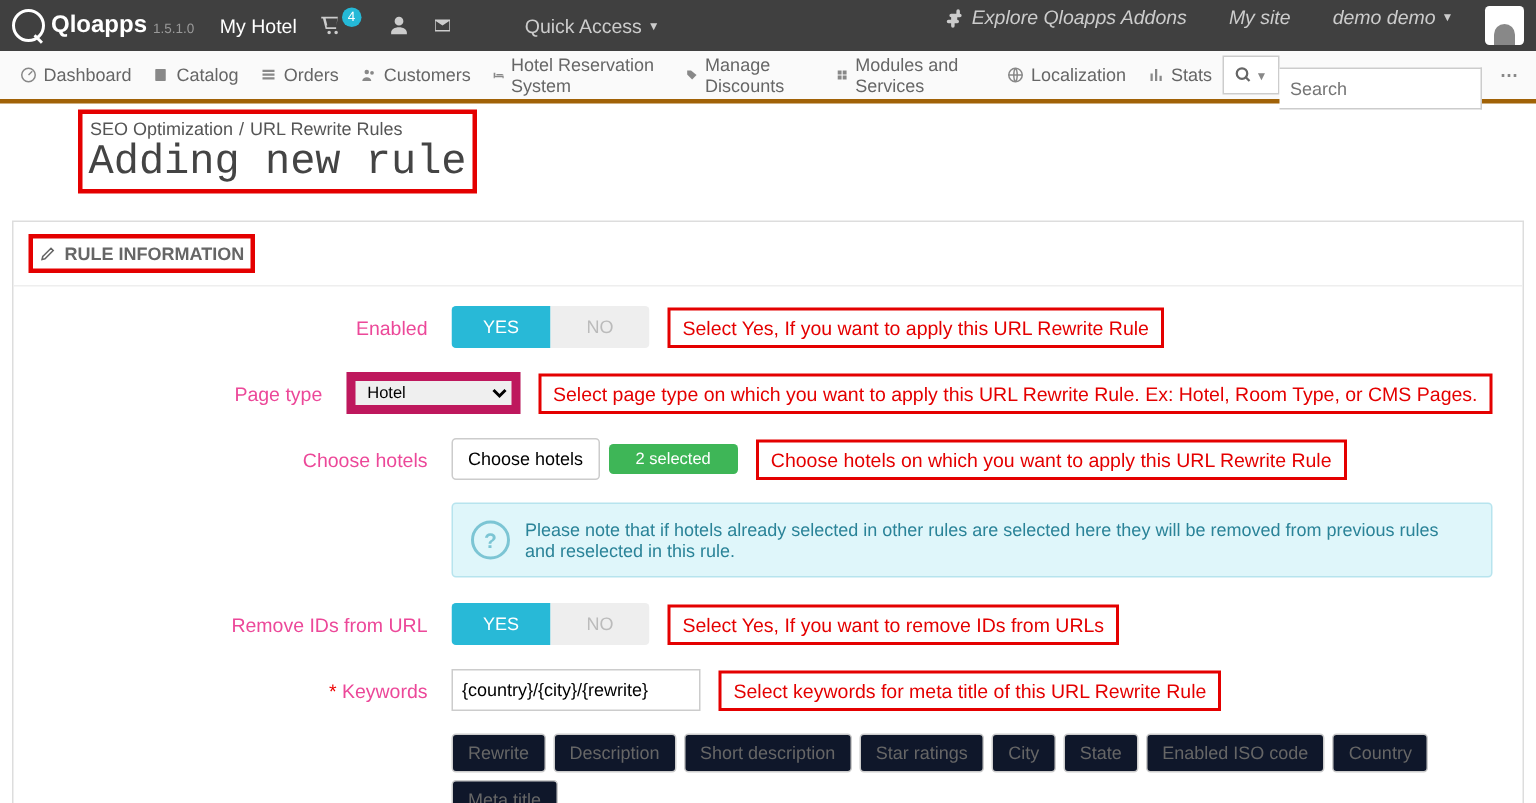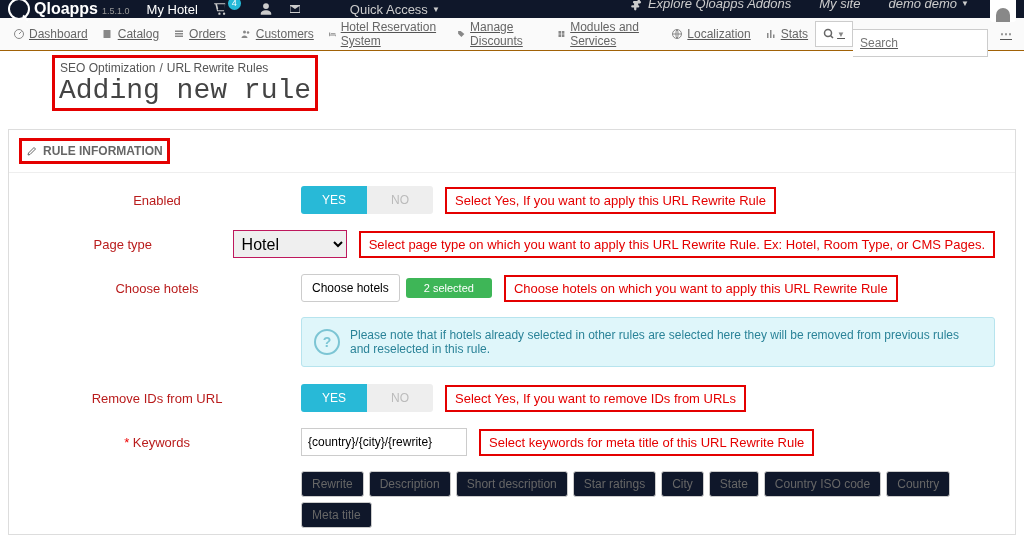--- a/index.html
+++ b/index.html
@@ -1,49 +1,49 @@
 <!DOCTYPE html>
 <html><head>
 <meta charset="utf-8">
 <style>
 html,body{margin:0;padding:0;font-family:Tahoma,Arial,sans-serif;font-size:12px;color:#555;background:#fff;}
-.topbar{height:18px;background:#0f172a;color:#ccc;display:flex;align-items:center;padding:0 8px;font-size:13px;}
+.topbar{height:34px;background:#404040;color:#ccc;display:flex;align-items:center;padding:0 8px;font-size:13px;}
 .logo{display:flex;align-items:center;gap:4px;color:#fff;font-weight:600;font-size:16px;margin-right:4px;}
 .logo-q{display:inline-flex;width:18px;height:18px;border:2px solid #fff;border-radius:50%;position:relative;}
 .logo-q:after{content:"";position:absolute;right:-1px;bottom:-1px;width:7px;height:2px;background:#fff;transform:rotate(45deg);}
 .ver{font-size:9px;color:#999;margin-right:10px;margin-top:4px;}
 .top-item{color:#ccc;margin:0 7px;display:flex;align-items:center;gap:4px;cursor:pointer;}
 .top-item.white{color:#fff;}
 .badge-dot{background:#25b9d7;color:#fff;font-size:9px;border-radius:50%;width:13px;height:13px;display:inline-flex;align-items:center;justify-content:center;position:relative;top:-6px;left:-4px;}
 .top-right{margin-left:auto;display:flex;align-items:flex-start;gap:14px;font-style:italic;}
 .avatar-blank{width:26px;height:26px;background:#fff;border-radius:3px;display:flex;align-items:flex-end;justify-content:center;}
 .avatar-blank:before{content:"";width:14px;height:14px;border-radius:50% 50% 0 0;background:#888;}
-.menubar{height:32px;border-bottom:1px solid #a16207;display:flex;align-items:center;padding:0 6px;background:#fafafa;font-size:12px;text-decoration:underline;}
+.menubar{height:32px;border-bottom:3px solid #a16207;display:flex;align-items:center;padding:0 6px;background:#fafafa;font-size:12px;}
 .menu-item{display:flex;align-items:center;gap:4px;padding:0 7px;color:#666;cursor:pointer;}
 .menu-icon{width:12px;height:12px;display:inline-block;}
 .search-group{margin-left:auto;display:flex;align-items:center;gap:0;}
 .search-btn{border:1px solid #ccc;background:#fff;height:26px;padding:0 7px;cursor:pointer;display:flex;align-items:center;gap:2px;}
 .search-field{border:1px solid #ccc;border-left:0;height:26px;padding:0 7px;width:120px;font-size:12px;margin-top:17px;}
 .ellipsis-btn{margin-left:6px;cursor:pointer;padding:0 6px;color:#888;font-weight:bold;}
 .breadcrumb{margin:6px 0 0 55px;font-size:12px;color:#666;}
 .breadcrumb span{color:#555;}
 .sep{color:#aaa;margin:0 4px;}
 .page-title{margin:0 0 0 53px;font-size:28px;font-weight:400;color:#444;font-family:Liberation Mono, monospace;}
 .red-box{border:3px solid #e40000;display:inline-block;}
 .panel{border:1px solid #ddd;margin:18px 8px 4px;background:#fff;}
 .panel-head{border-bottom:1px solid #eee;padding:8px 10px;font-size:12px;color:#666;font-weight:bold;display:flex;align-items:center;gap:6px;}
 .panel-body{padding:12px 20px 6px;}
 .form-row{display:flex;align-items:center;margin:0 0 14px;min-height:30px;}
-.form-label{width:256px;text-align:center;padding-right:16px;color:#b91c1c;font-size:13px;}
+.form-label{width:256px;text-align:right;padding-right:16px;color:#ec4899;font-size:13px;}
 .form-label.req:before{content:"* ";color:#e00;}
 .yn-group{display:inline-flex;border-radius:3px;overflow:hidden;width:132px;height:28px;}
 .yn-yes,.yn-no{flex:1;display:flex;align-items:center;justify-content:center;font-size:12px;cursor:pointer;}
 .yn-yes{background:#28b9d7;color:#fff;}
 .yn-no{background:#eee;color:#bbb;}
-select.page-type{width:152px;height:28px;border:1px solid #be185d;font-size:16px;padding:0 4px;}
+select.page-type{width:152px;height:28px;border:6px solid #be185d;font-size:11px;padding:0 4px;}
 .choose-btn{border:1px solid #ccc;background:#fff;height:28px;padding:0 10px;font-size:12px;cursor:pointer;border-radius:3px;}
 .sel-badge{background:#3eb657;color:#fff;font-size:11px;padding:4px 18px;border-radius:3px;margin-left:6px;}
 .note-box{margin:6px 0 16px 272px;background:#dff6fa;border:1px solid #b7e4ee;padding:10px 12px;color:#2a8398;border-radius:3px;display:flex;gap:10px;align-items:center;}
 .q-icon{width:22px;height:22px;border:2px solid #7cc5d4;border-radius:50%;display:inline-flex;align-items:center;justify-content:center;color:#7cc5d4;font-weight:bold;font-size:14px;flex-shrink:0;}
 .kw-input{width:152px;height:26px;border:1px solid #ccc;font-size:12px;padding:0 6px;}
 .tag-row{margin-left:272px;display:flex;flex-wrap:wrap;gap:5px;}
 .tag{border:1px solid #ccc;border-radius:3px;padding:5px 10px;font-size:12px;color:#666;cursor:pointer;background:#0f172a;}
 .callout{border:2px solid #e40000;color:#e40000;font-size:13px;padding:4px 8px;margin-left:12px;white-space:nowrap;text-align:center;}
 svg{display:block;}
 .top-icon{fill:#ccc;}
@@ -234,21 +234,21 @@
       <div class="callout">Select keywords for meta title of this URL Rewrite Rule</div>
     </div>
 
     <div class="tag-row" id="tags">
         <span class="tag">Rewrite</span>
         <span class="tag">Description</span>
         <span class="tag">Short description</span>
         <span class="tag">Star ratings</span>
         <span class="tag">City</span>
         <span class="tag">State</span>
-        <span class="tag">Country ISO code</span>
+        <span class="tag">Enabled ISO code</span>
         <span class="tag">Country</span>
         <span class="tag">Meta title</span>
       </div>
 
   </div>
 </div>
 
 
 
 

